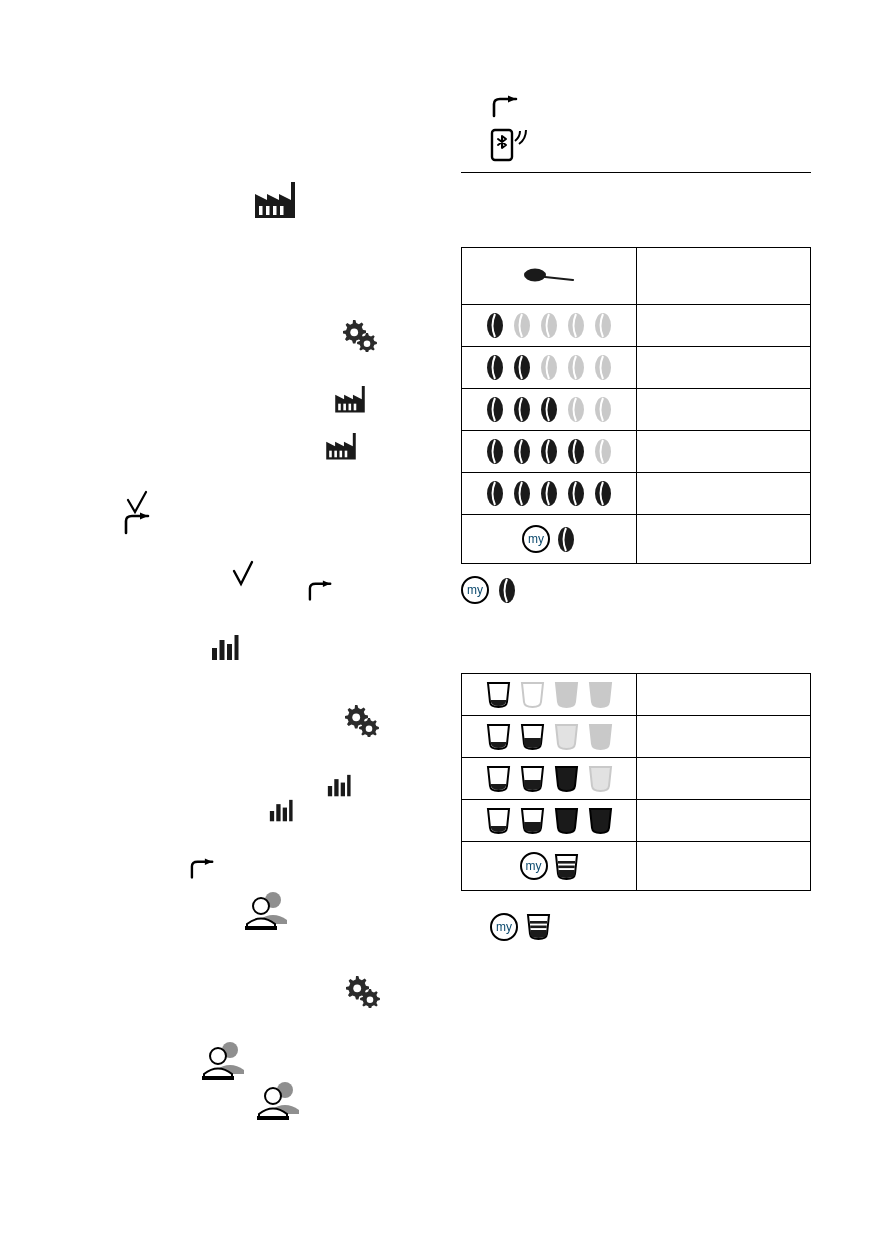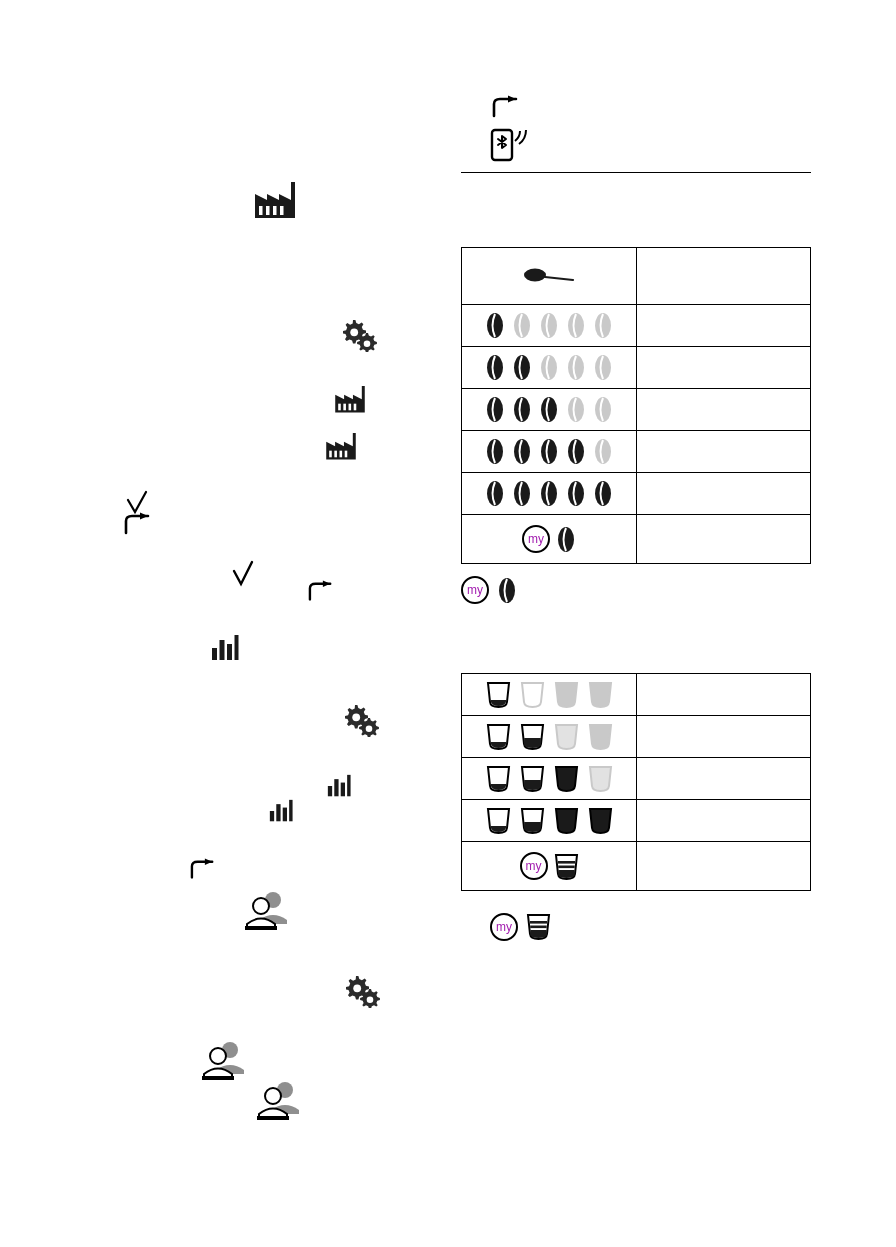--- a/index.html
+++ b/index.html
@@ -102,21 +102,21 @@
   .mycircle {
     width: 28px;
     height: 28px;
     border: 2px solid #000;
     border-radius: 50%;
     display: inline-flex;
     align-items: center;
     justify-content: center;
     font-size: 12px;
     font-family: "Liberation Sans", sans-serif;
-    color: #a21caf;
+    color: #0c4a6e;
     box-sizing: border-box;
   }
 
   .legend {
     position: absolute;
     display: flex;
     align-items: center;
     gap: 8px;
   }
   #bean-legend { left: 461px; top: 576px; }

